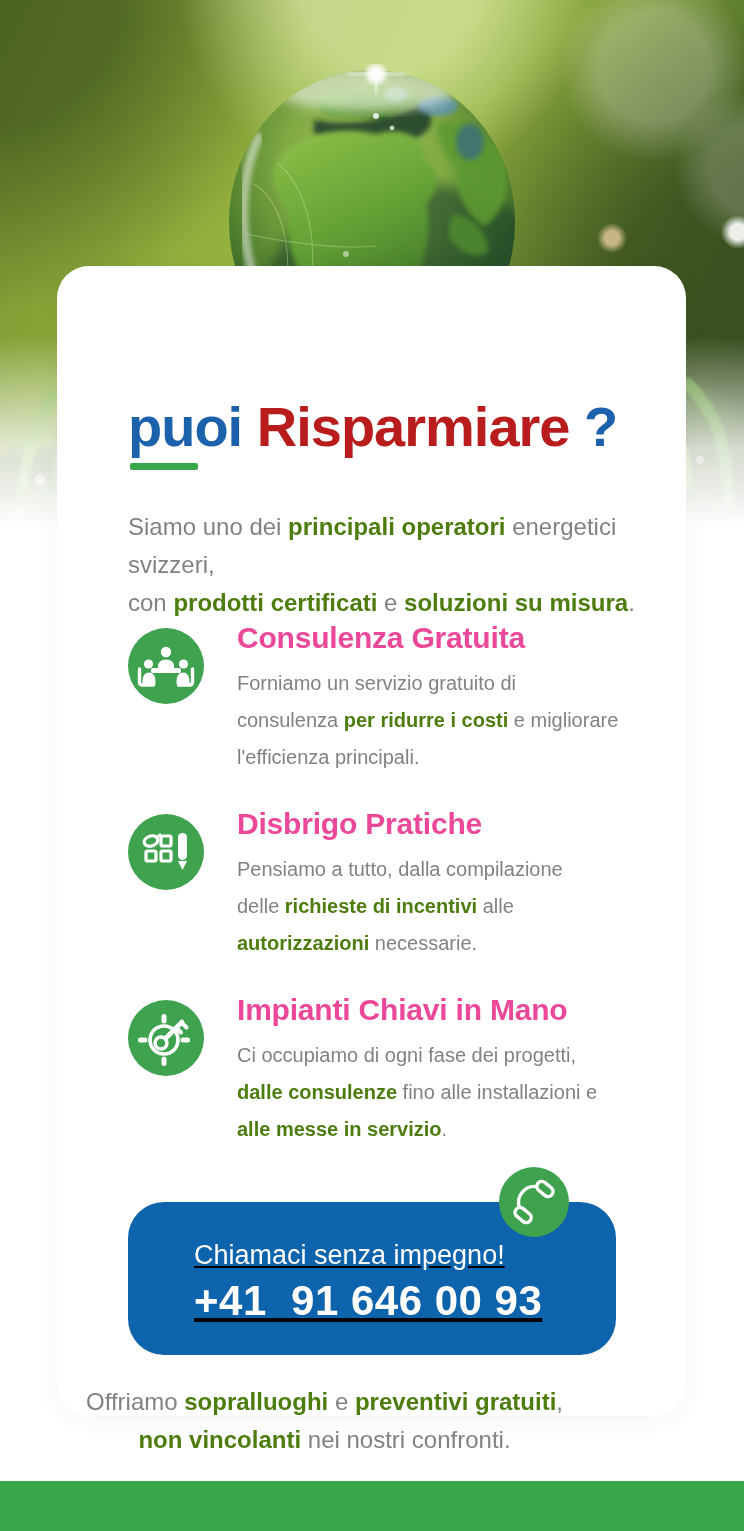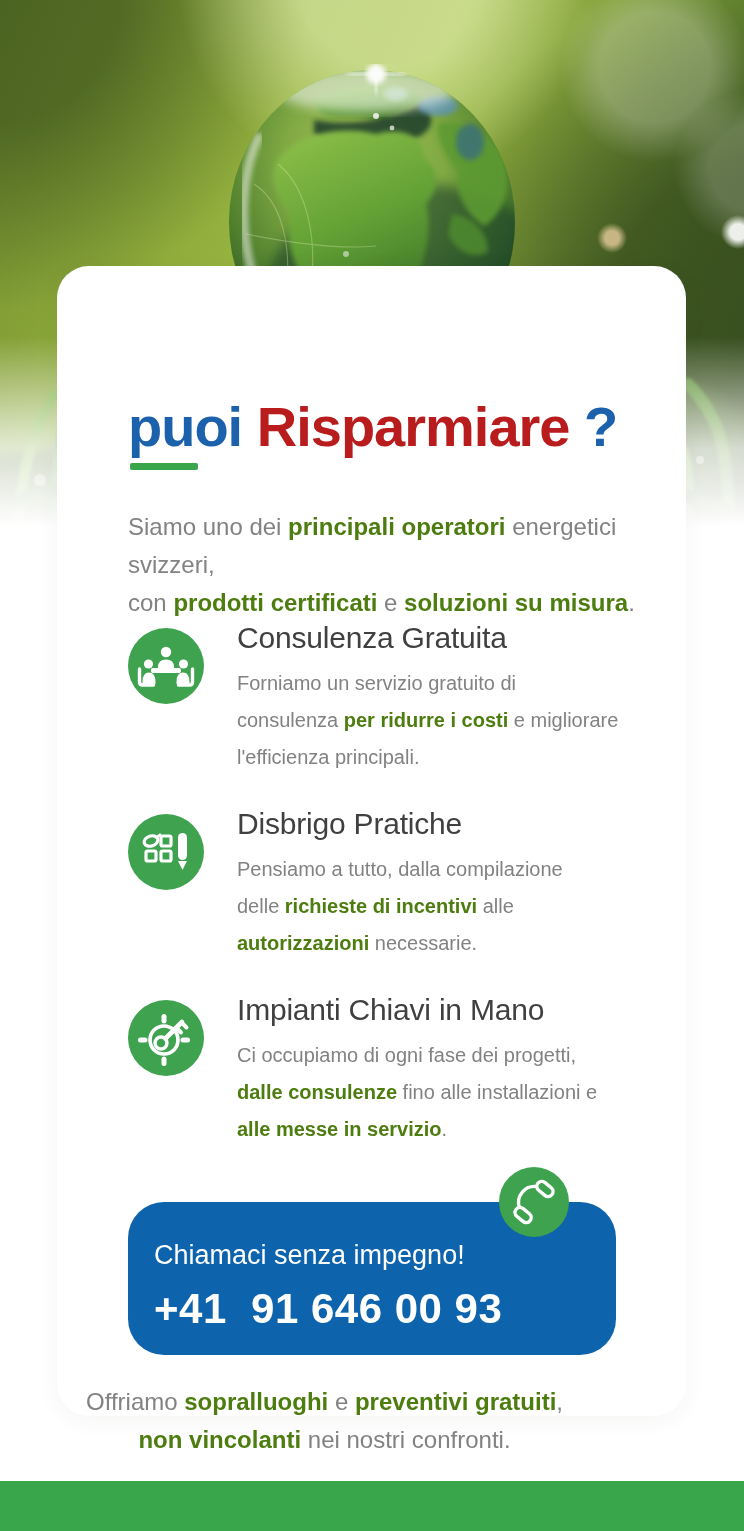--- a/index.html
+++ b/index.html
@@ -31,29 +31,29 @@
   .rule{position:absolute;left:130px;top:463px;width:68px;height:7px;background:#3aa64c;border-radius:2px;z-index:2;}
 
   .intro{position:absolute;left:128px;top:508px;width:530px;margin:0;font-size:24px;line-height:38px;color:#828282;z-index:2;}
   strong{font-weight:700;color:#4d7c0f;}
 
   .feature{position:absolute;left:128px;width:516px;z-index:2;}
   .f1{top:620px}.f2{top:806px}.f3{top:992px}
   .icon-circle{position:absolute;left:0;top:8px;width:76px;height:76px;border-radius:50%;
     background:#3ea24f;display:flex;align-items:center;justify-content:center;}
   .feature .content{margin-left:109px;}
-  .feature h2{margin:0;font-size:30px;line-height:36px;font-weight:400;color:#404040;letter-spacing:-.2px;}
+  .feature h2{margin:0;font-size:30px;line-height:36px;font-weight:700;color:#ec4899;letter-spacing:-.2px;}
   .feature p{margin:9px 0 0;font-size:20px;line-height:37px;color:#828282;}
 
   
   .cta{position:absolute;left:128px;top:1202px;width:488px;height:153px;background:#0d63ac;
     border-radius:36px;z-index:2;cursor:pointer;}
-  .cta-inner{padding:36px 0 0 26px;}
+  .cta-inner{padding:36px 0 0 66px;text-decoration:underline;}
   .cta-line{font-size:27px;line-height:34px;color:#ffffff;}
-  .cta-phone{margin-top:13px;font-size:42px;line-height:48px;font-weight:700;color:#ffffff;
+  .cta-phone{margin-top:5px;font-size:42px;line-height:48px;font-weight:700;color:#ffffff;
     white-space:pre;letter-spacing:.5px;}
   .cta-badge{position:absolute;top:-35px;right:47px;width:70px;height:70px;border-radius:50%;
     background:#3ea24f;display:flex;align-items:center;justify-content:center;}
 
   .footer-note{position:absolute;left:0;top:1383px;width:649px;margin:0;text-align:center;
     font-size:24px;line-height:38px;color:#828282;z-index:2;}
   .bottom-bar{position:absolute;left:0;top:1481px;width:744px;height:50px;background:#3aa64c;z-index:2;}
 </style>
 </head>
 <body>

